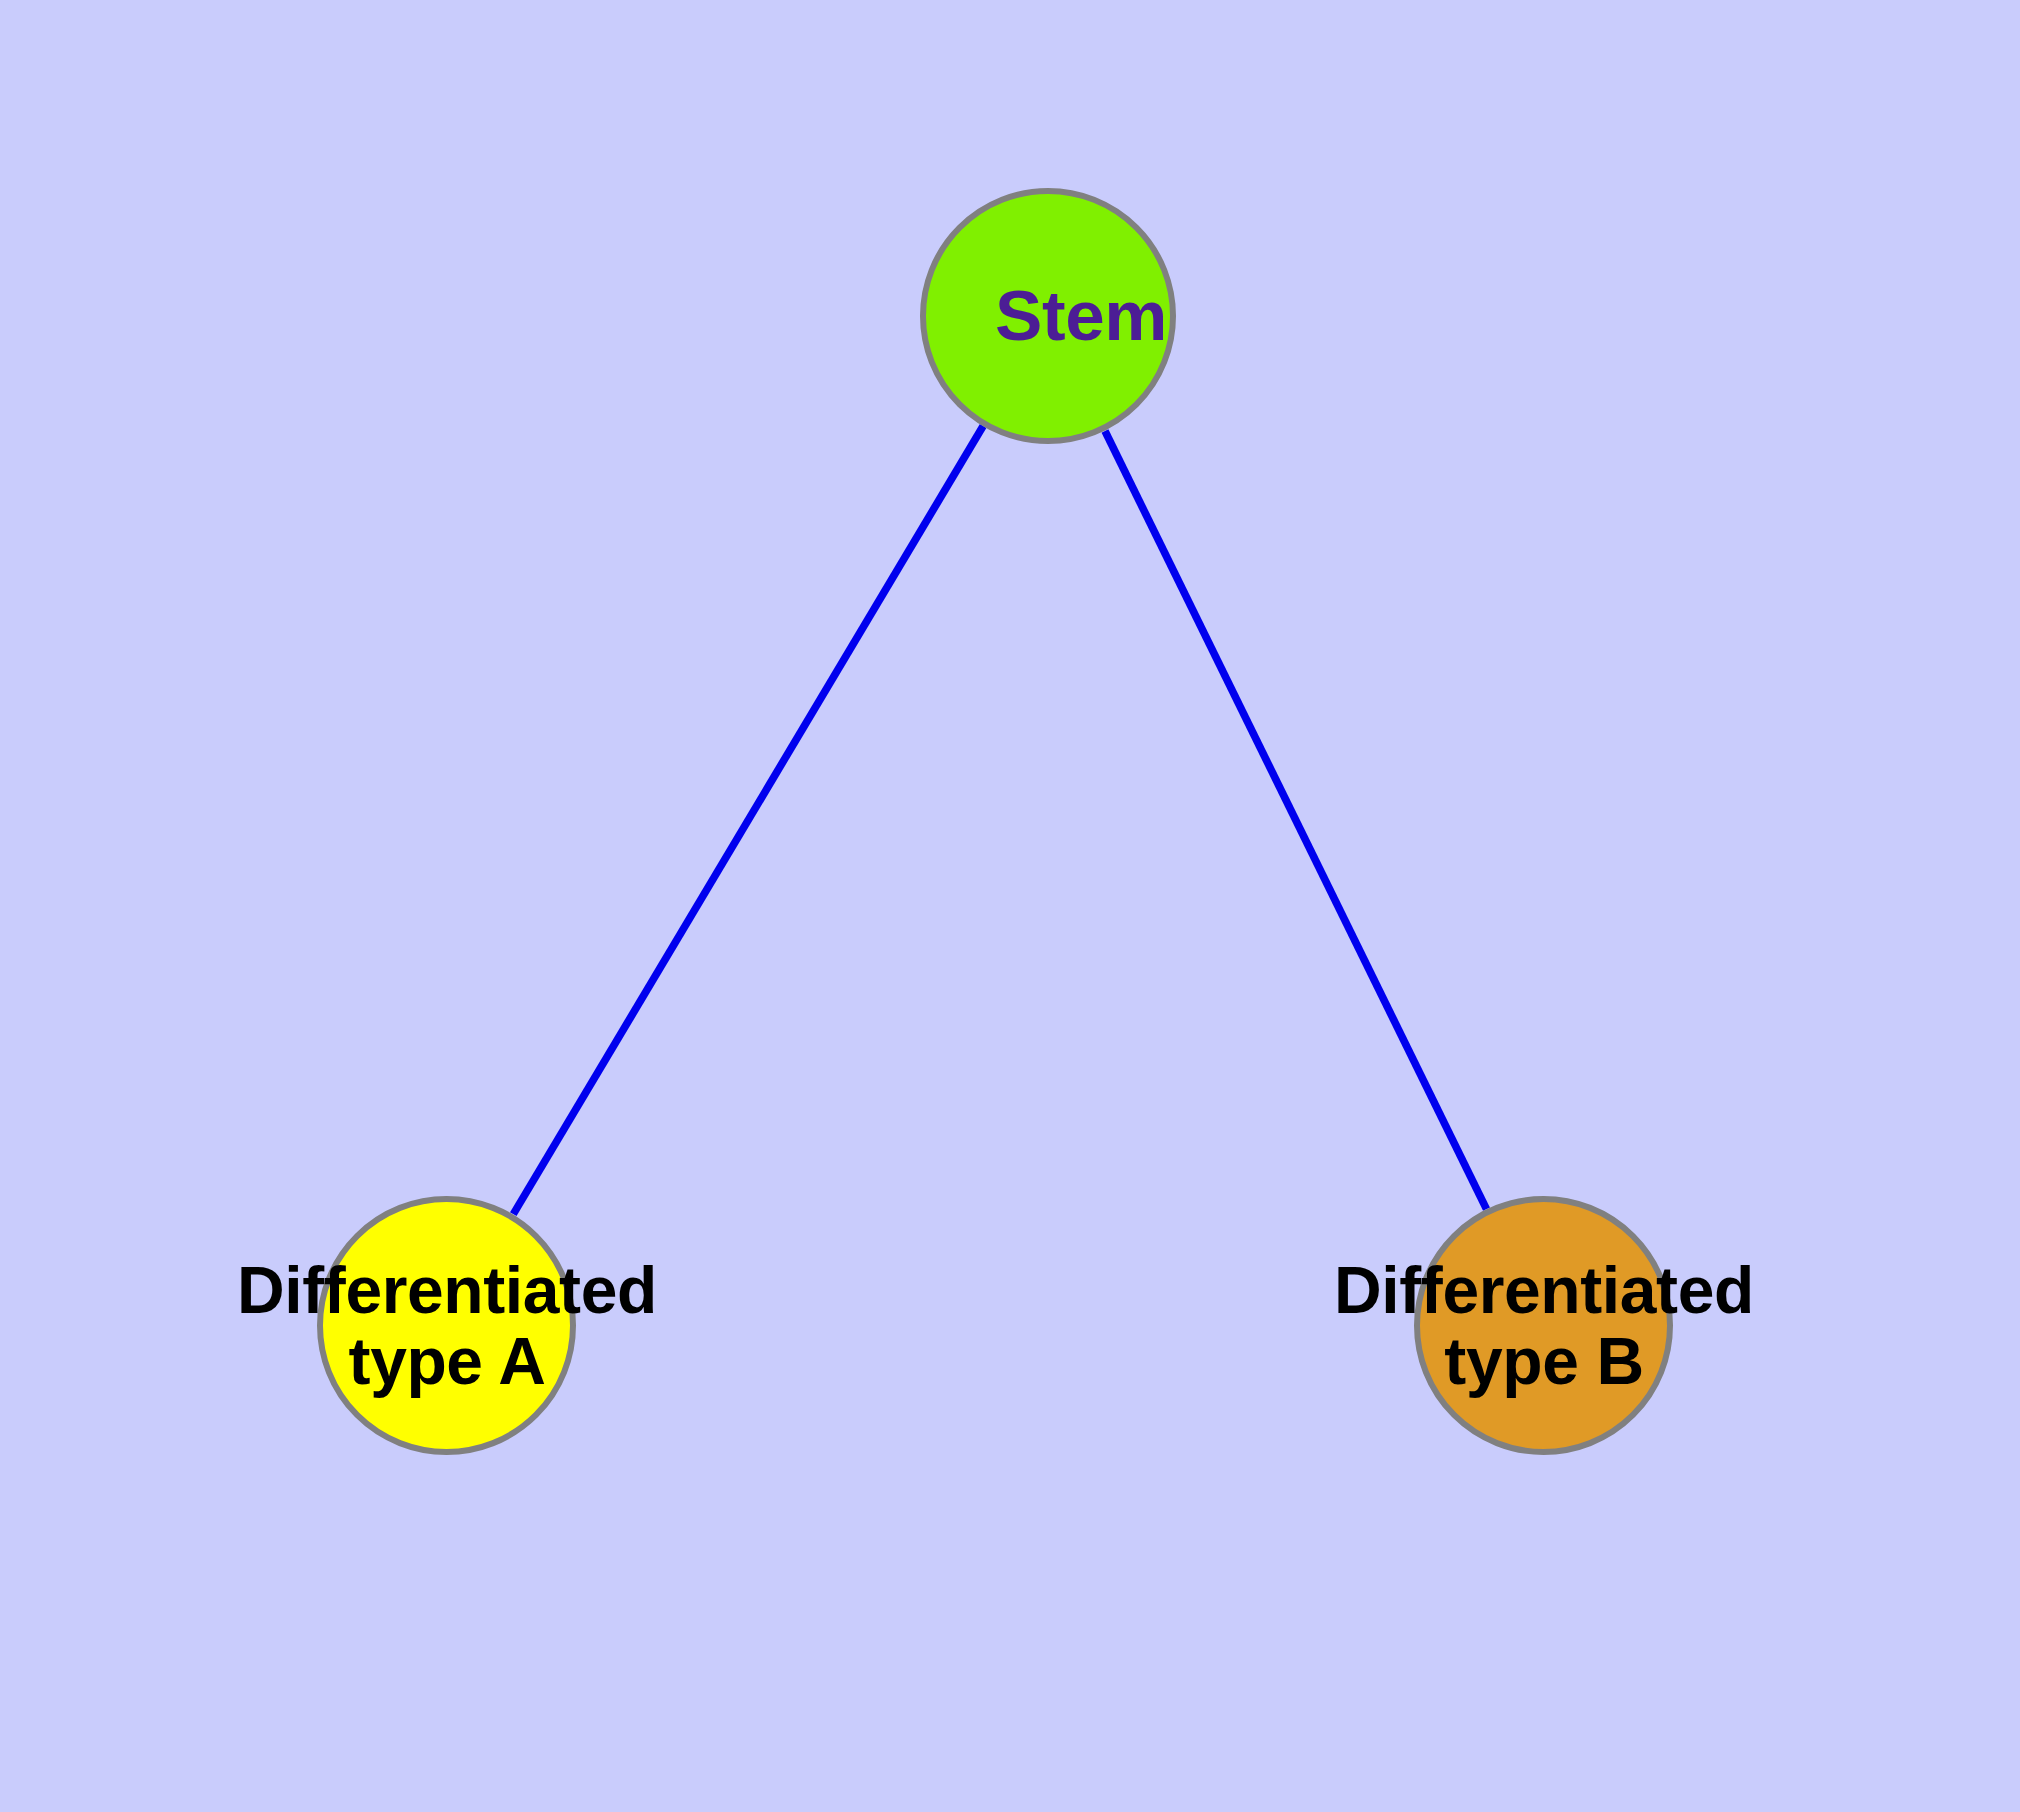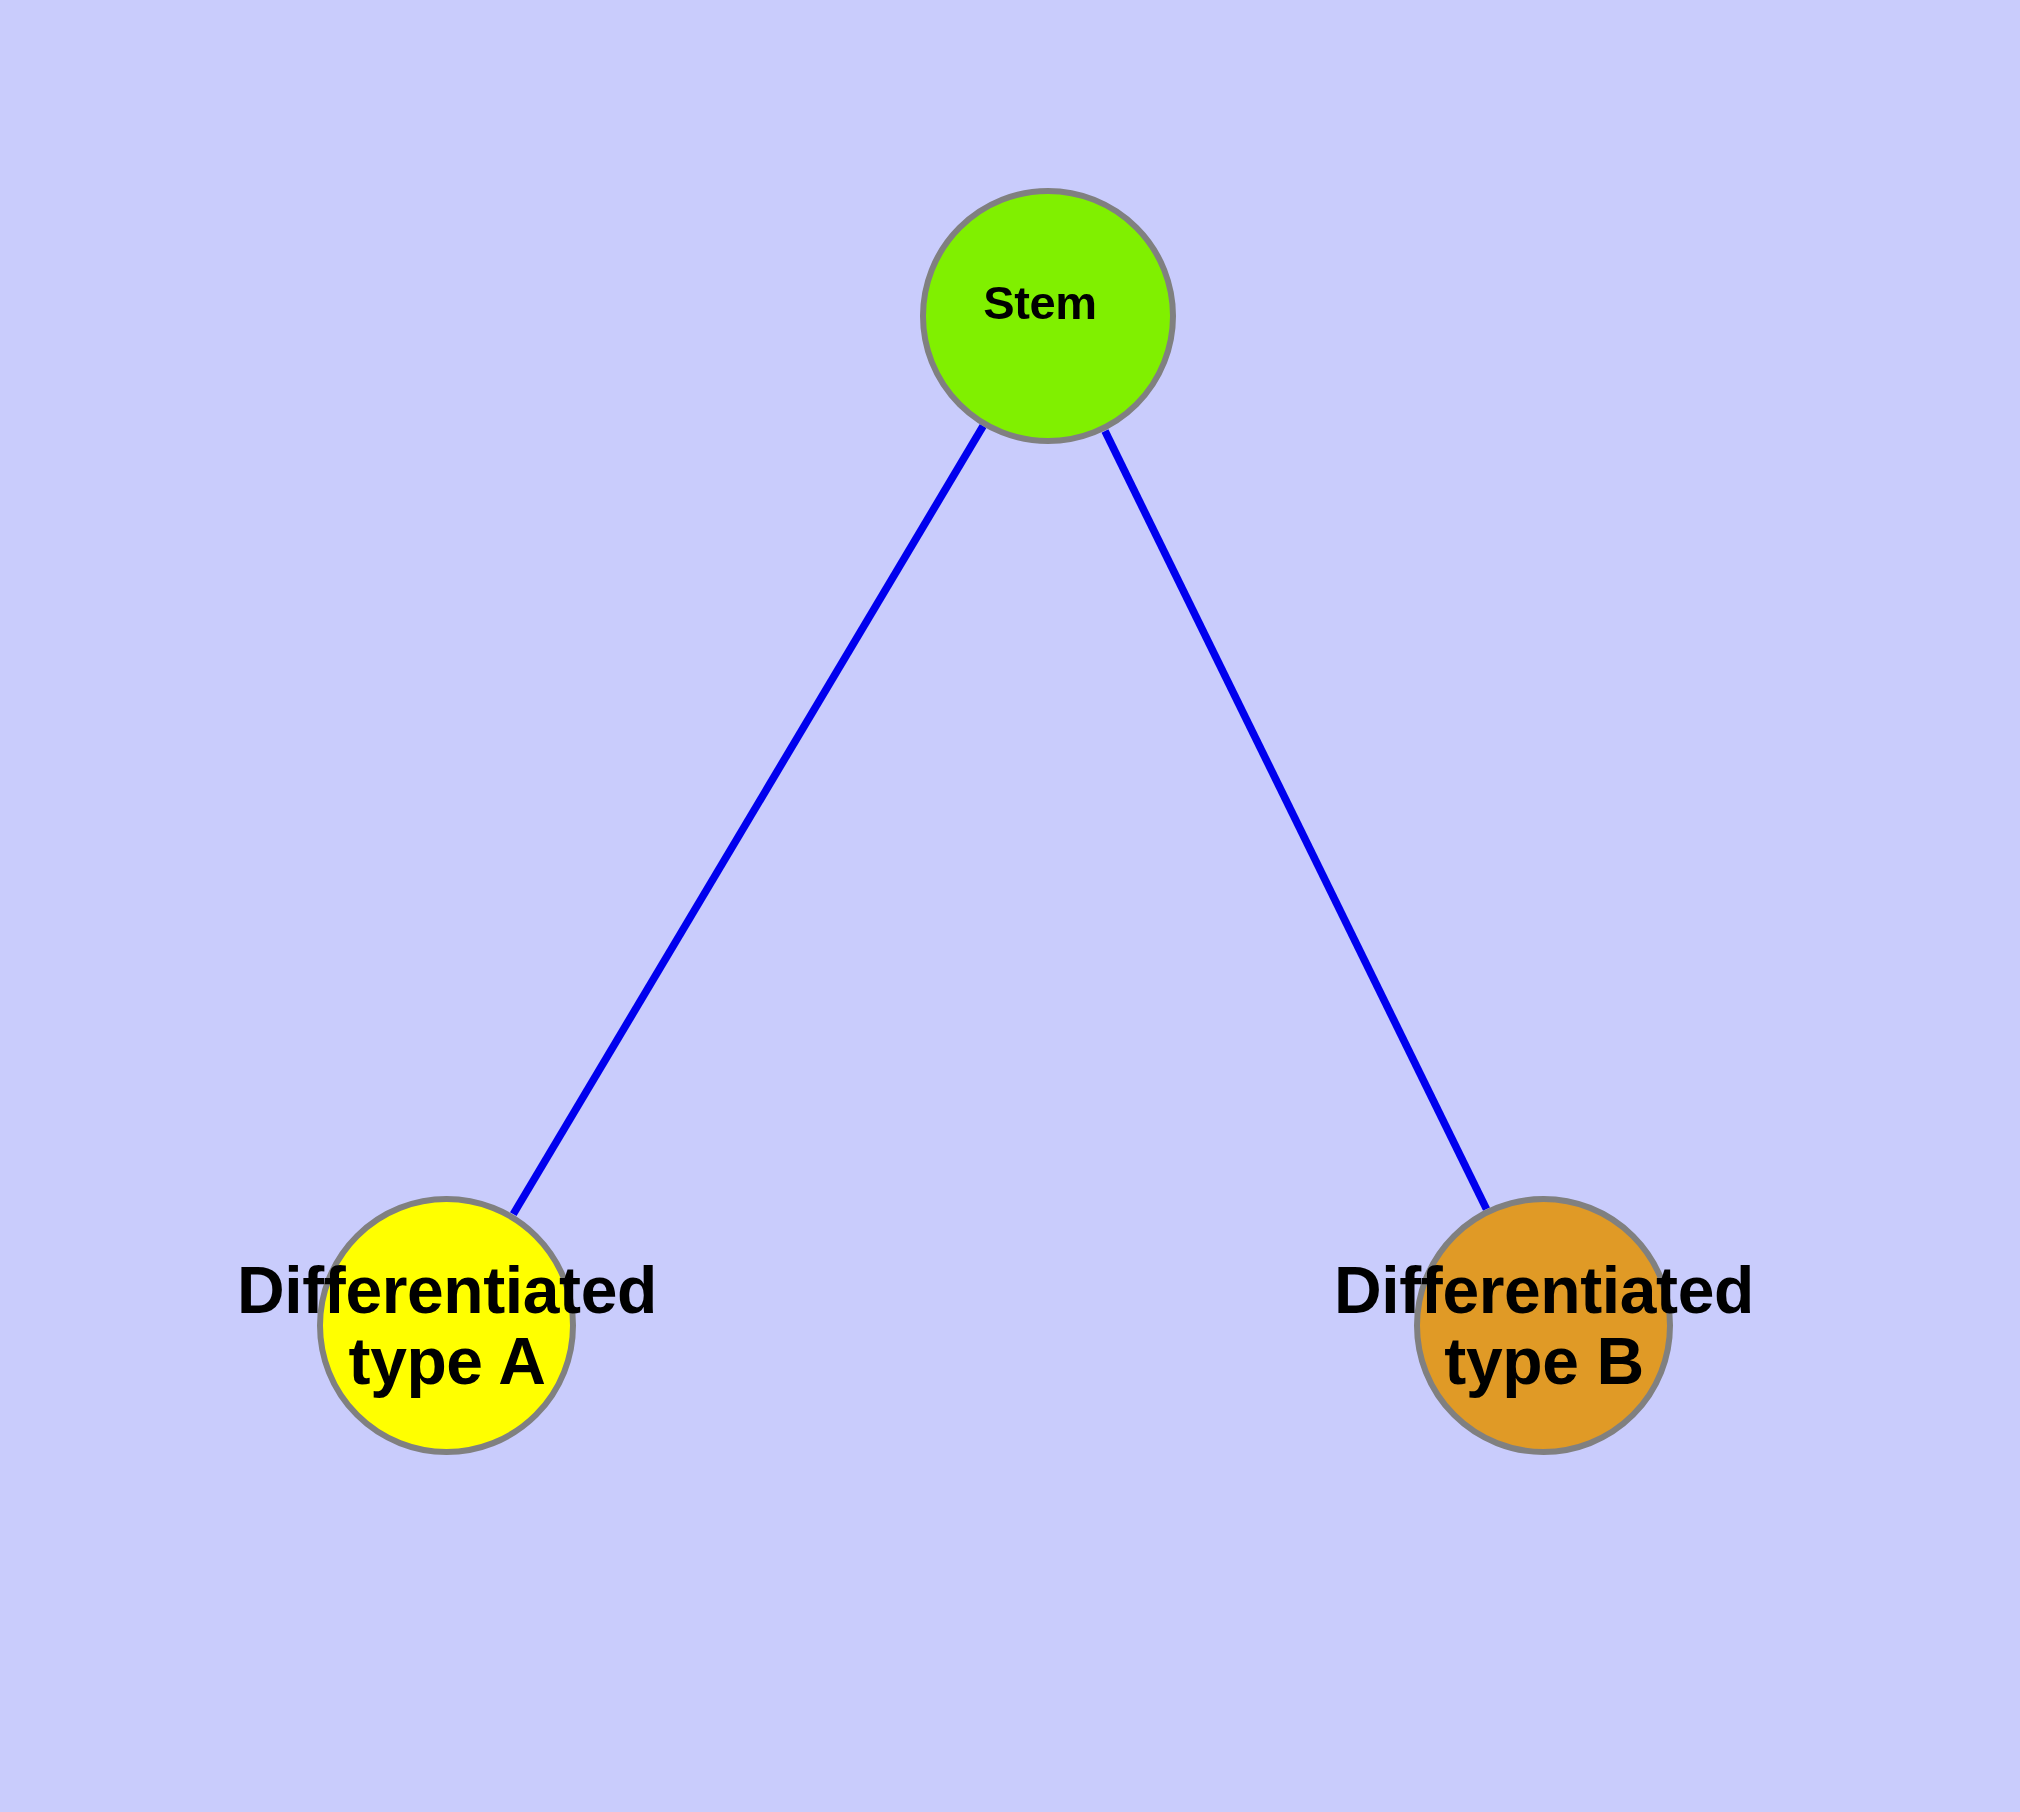--- a/index.html
+++ b/index.html
@@ -50,20 +50,20 @@
 
   <svg id="edge-layer" viewBox="0 0 2384 2138">
     <line x1="1159.6797992419881" y1="502.70191422928474" x2="605.3443093773233" y2="1432.580179621983" stroke="#0000ee" stroke-width="9" stroke-linecap="butt"></line>
     <line x1="1303.479935978724" y1="508.5780886141443" x2="1753.6395350679154" y2="1426.6261751128206" stroke="#0000ee" stroke-width="9" stroke-linecap="butt"></line>
   </svg>
 
   <div class="node" style="left: 920px; top: 188px; width: 256px; height: 256px; background: rgb(128, 240, 0); border-color: rgb(128, 128, 128);"></div>
   <div class="node" style="left: 317px; top: 1196px; width: 259px; height: 259px; background: rgb(255, 255, 0); border-color: rgb(128, 128, 128);"></div>
   <div class="node" style="left: 1414px; top: 1196px; width: 259px; height: 259px; background: rgb(224, 154, 38); border-color: rgb(128, 128, 128);"></div>
 
-  <div class="node-label" style="font-size: 47px; color: #000000; width: 848px; left: 616px; top: 278px;">Stem</div>
+  <div class="node-label" style="font-size: 71px; color: #4c1d95; width: 848px; left: 657px; top: 278px;">Stem</div>
   <div class="node-label" style="font-size: 66px; color: rgb(0, 0, 0); width: 848px; left: 23px; top: 1255px;">Differentiated
 type A</div>
   <div class="node-label" style="font-size: 66px; color: rgb(0, 0, 0); width: 848px; left: 1120px; top: 1255px;">Differentiated
 type B</div>
 
 </div>
 
 
 </body></html>

